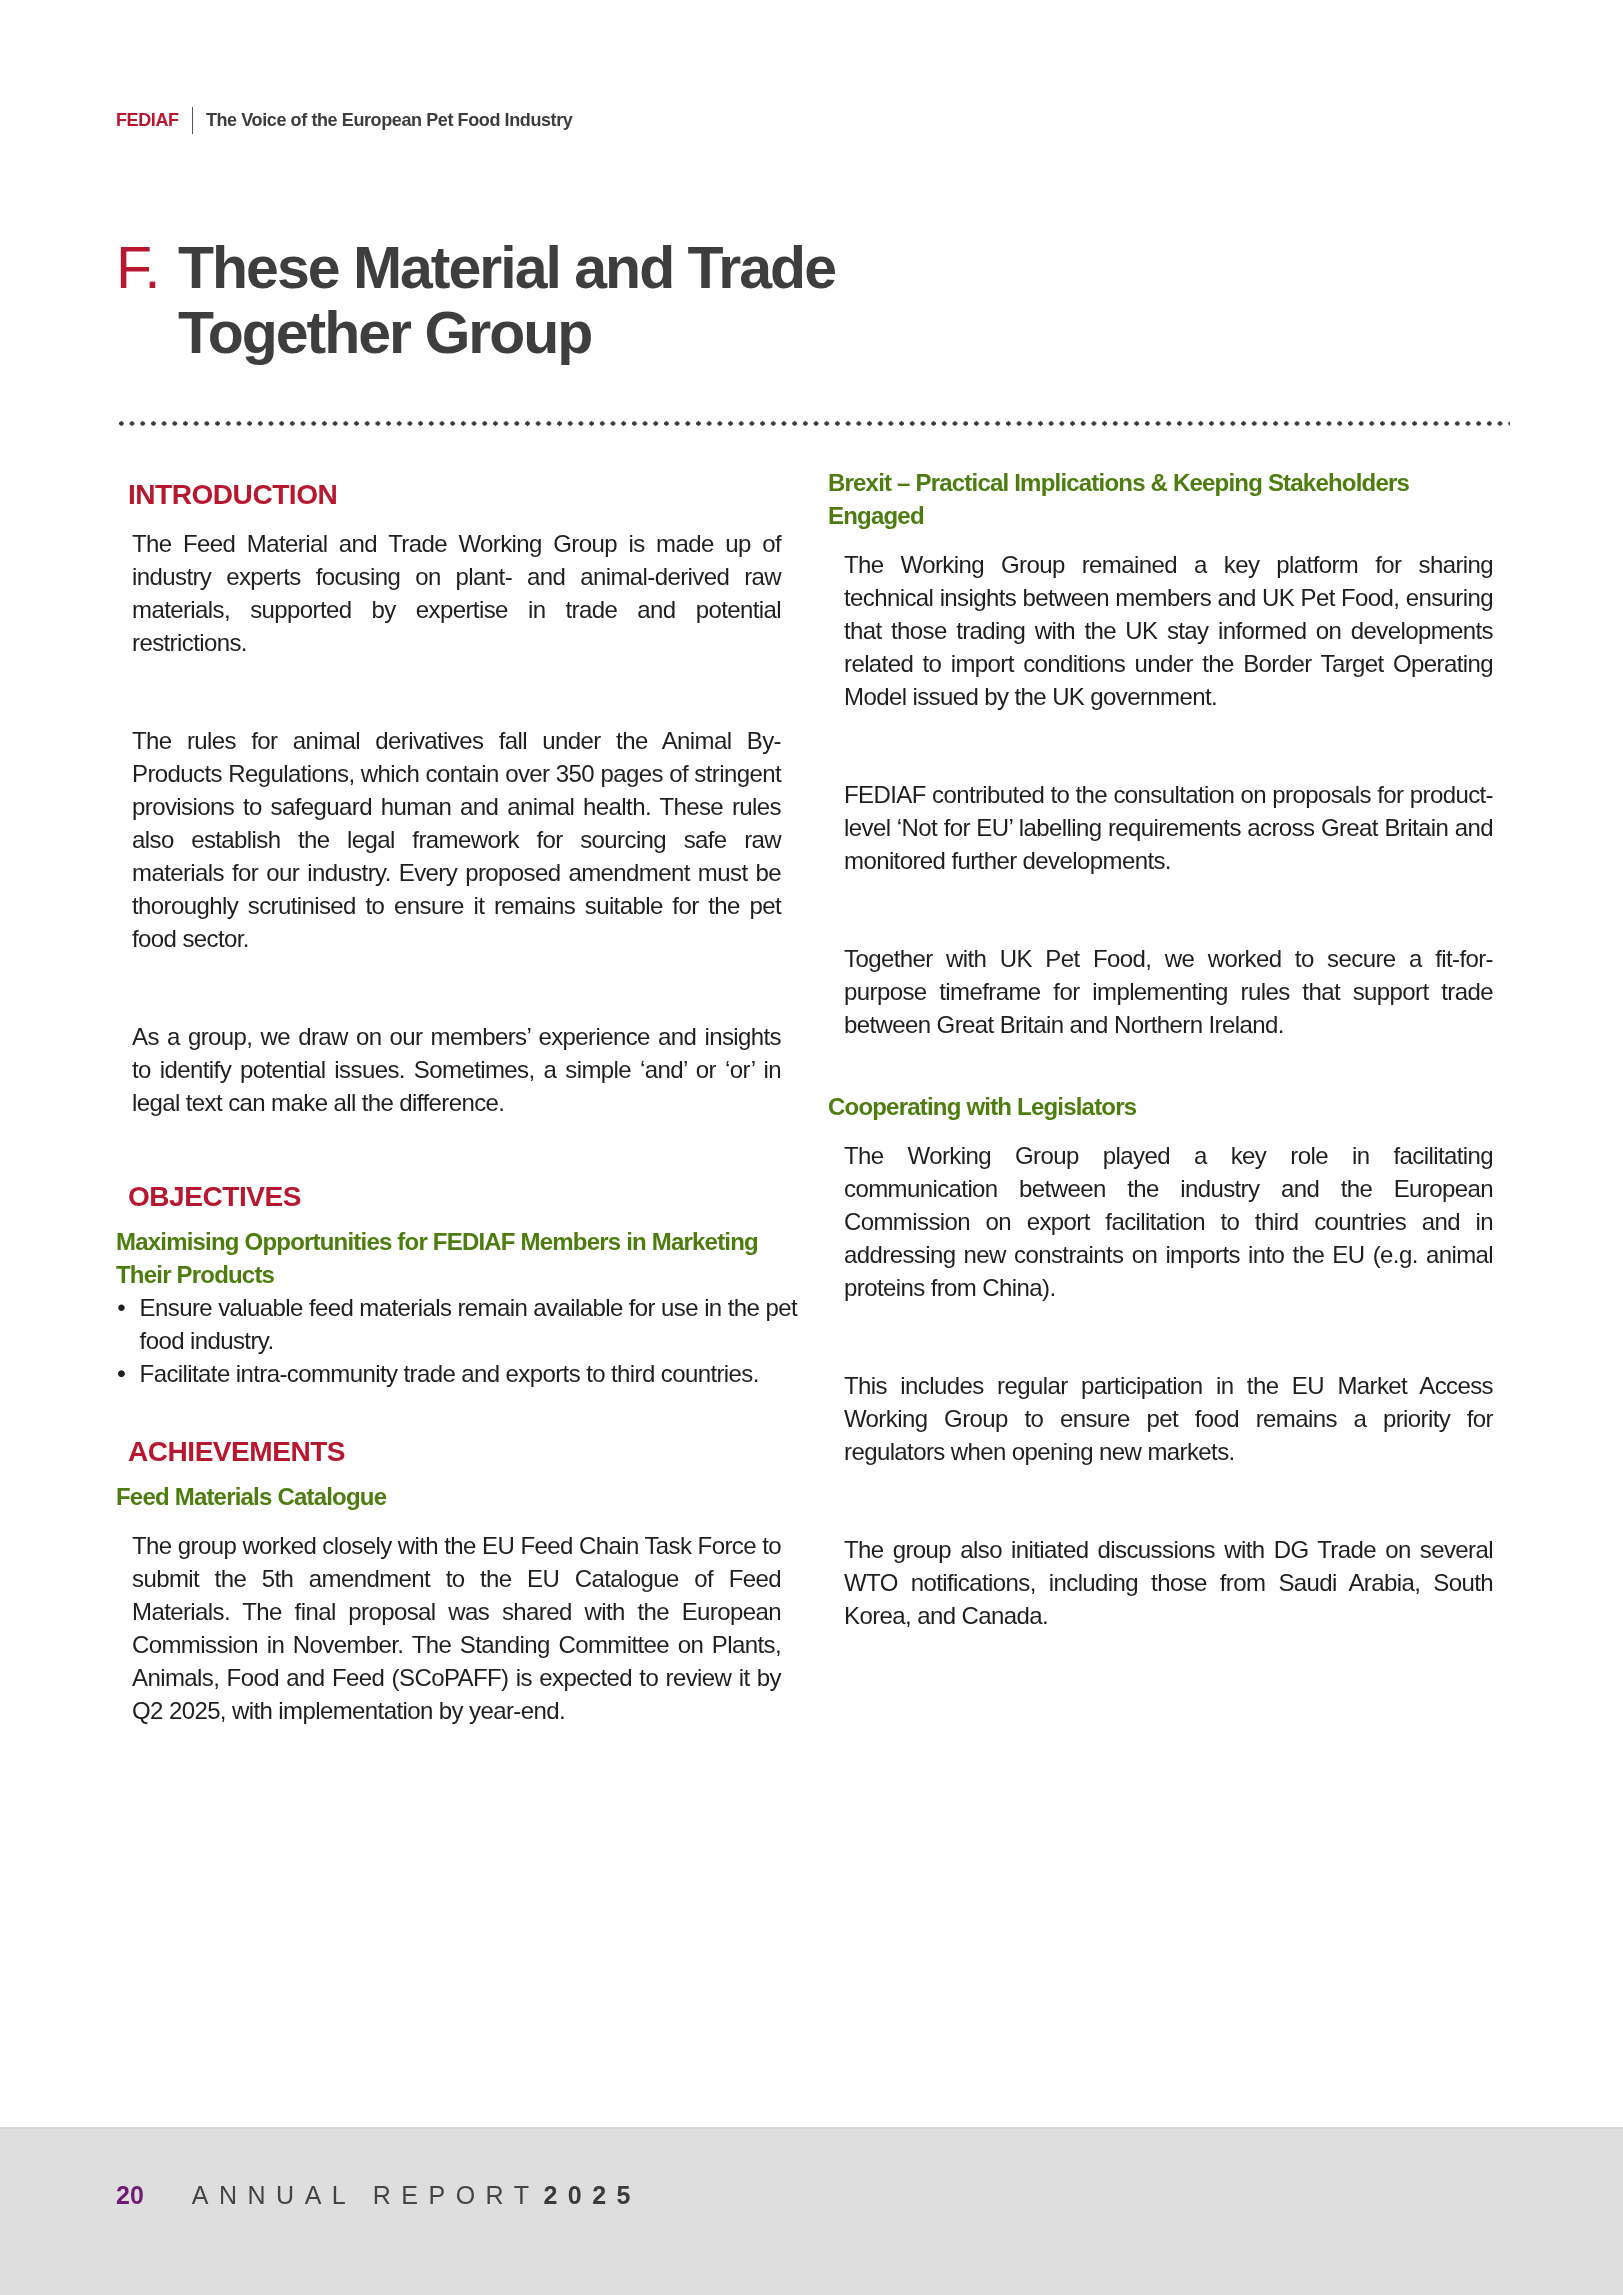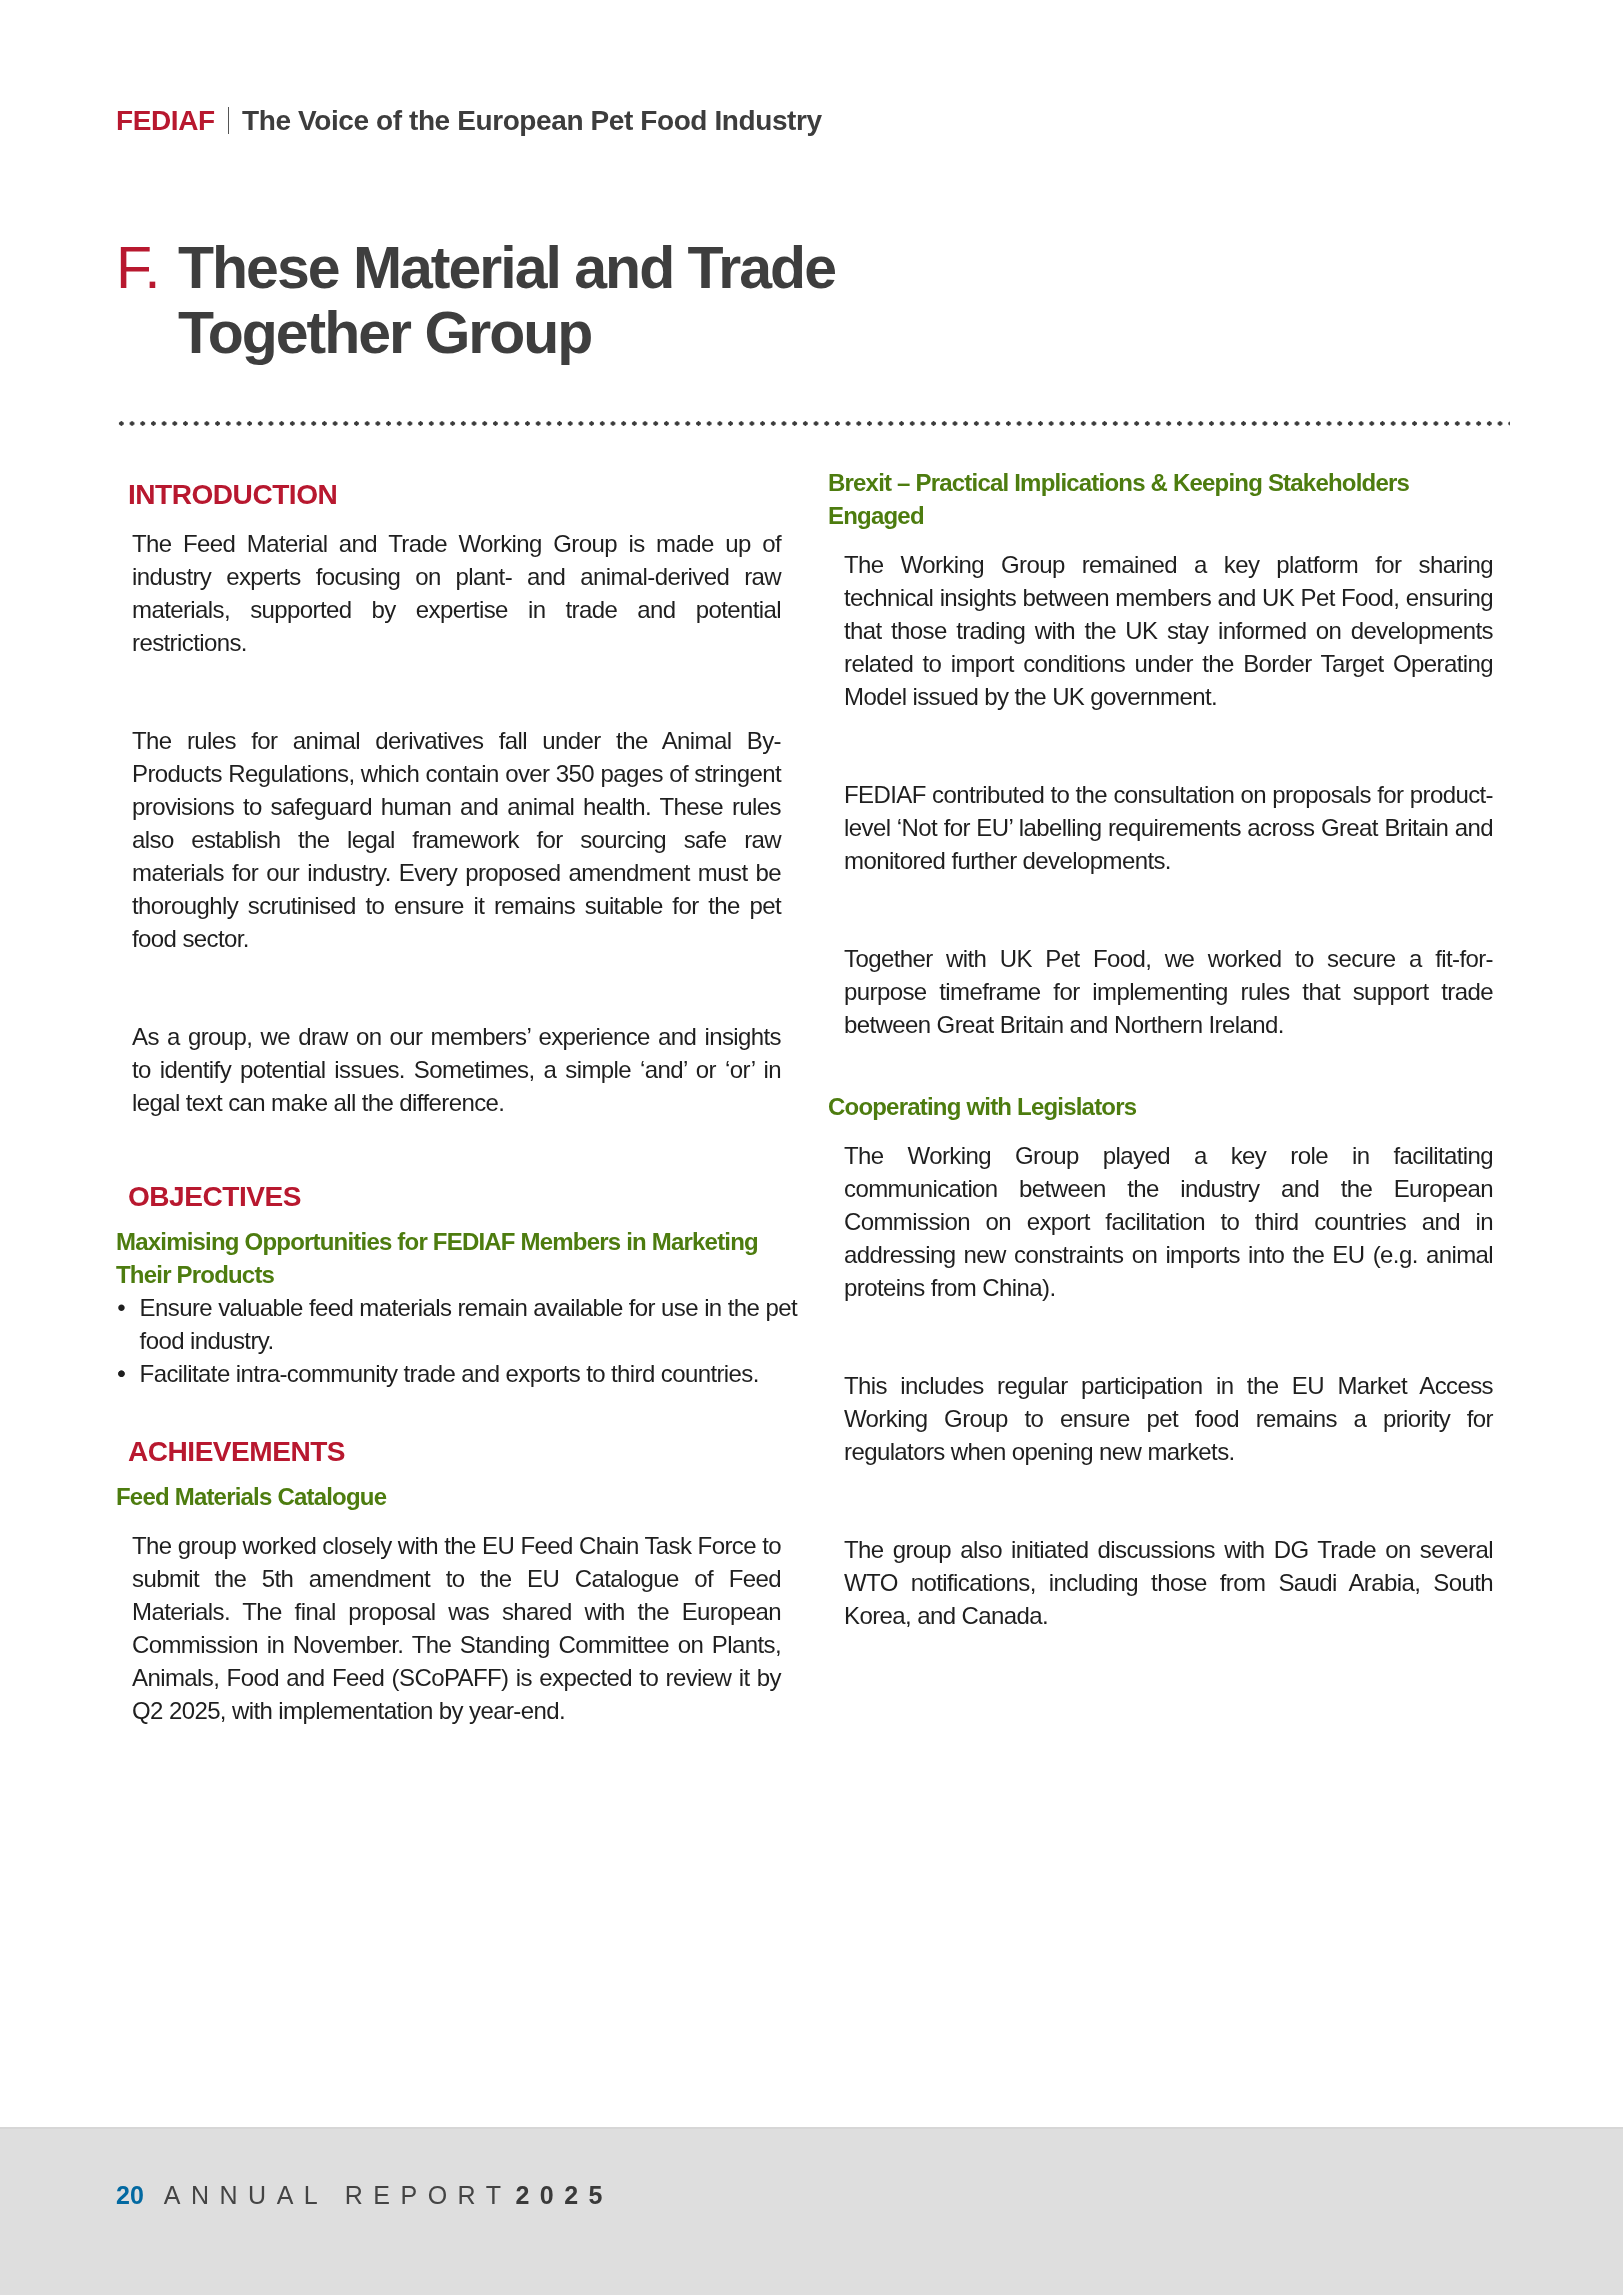--- a/index.html
+++ b/index.html
@@ -3,21 +3,21 @@
 <meta charset="utf-8">
 <style>
   html, body { margin: 0; padding: 0; }
   body {
     width: 1623px; height: 2295px; position: relative; overflow: hidden;
     background: #ffffff; color: #1f1f1f;
     font-family: "Liberation Sans", "DejaVu Sans", sans-serif;
   }
   .header {
     position: absolute; left: 116px; top: 105px;
-    font-size: 28px; line-height: 31px; display: flex; align-items: center;
+    font-size: 18px; line-height: 31px; display: flex; align-items: center;
     letter-spacing: -0.4px;
   }
   .brand { color: #b8182f; font-weight: bold; }
   .sep { display: inline-block; width: 1.3px; height: 27.5px; background: #555; margin: 0 13px; }
   .tagline { color: #3d3d3d; font-weight: bold; }
 
   .title-block { position: absolute; left: 116px; top: 236px; display: flex; }
   .title-letter { color: #b8182f; font-size: 59px; line-height: 65px; width: 62px; letter-spacing: -1.3px; }
   .title-text { color: #3e3e3e; font-size: 59px; line-height: 65px; font-weight: bold; letter-spacing: -2px; }
   .title-text div { white-space: nowrap; }
@@ -37,21 +37,21 @@
   .sub-head { color: #4d7c0f; font-weight: bold; margin: 0; letter-spacing: -0.8px; }
   ul.bullets { list-style: none; margin: 0; padding: 0; }
   ul.bullets li { position: relative; padding-left: 23.6px; text-align: justify; text-align-last: left; }
   ul.bullets li .dot { position: absolute; left: 1.3px; top: 0; }
 
   .footer {
     position: absolute; left: 0; top: 2127px; width: 1623px; height: 169px;
     background: #dedede; border-top: 2px solid #d6d6d6;
   }
   .footer-inner { position: absolute; left: 116px; top: 52px; display: flex; align-items: baseline; font-size: 25px; color: #444; }
-  .page-num { font-weight: bold; color: #0369a1; margin-right: 20px; }
+  .page-num { font-weight: bold; color: #701a75; margin-right: 48px; }
   .report-label { letter-spacing: 10.5px; }
   .report-year { font-weight: bold; letter-spacing: 10.5px; margin-left: 3.9px; color: #3a3a3a; }
 </style>
 </head>
 <body>
 
 <div class="header">
   <span class="brand">FEDIAF</span>
   <span class="sep"></span>
   <span class="tagline">The Voice of the European Pet Food Industry</span>

